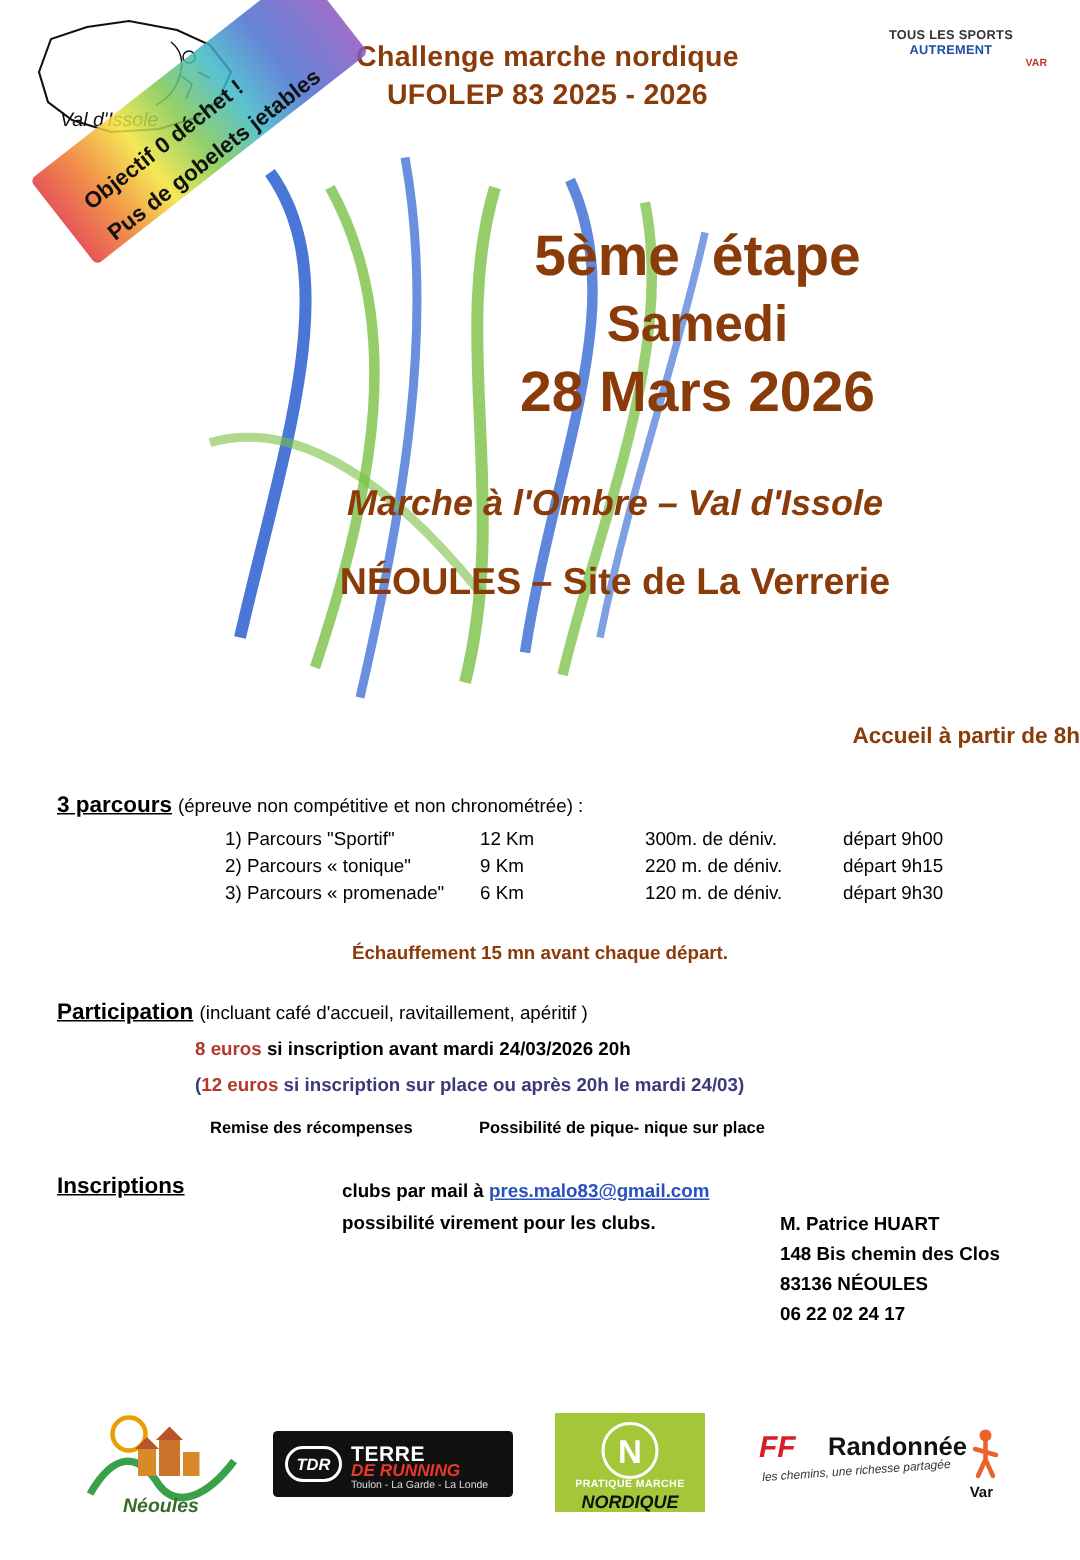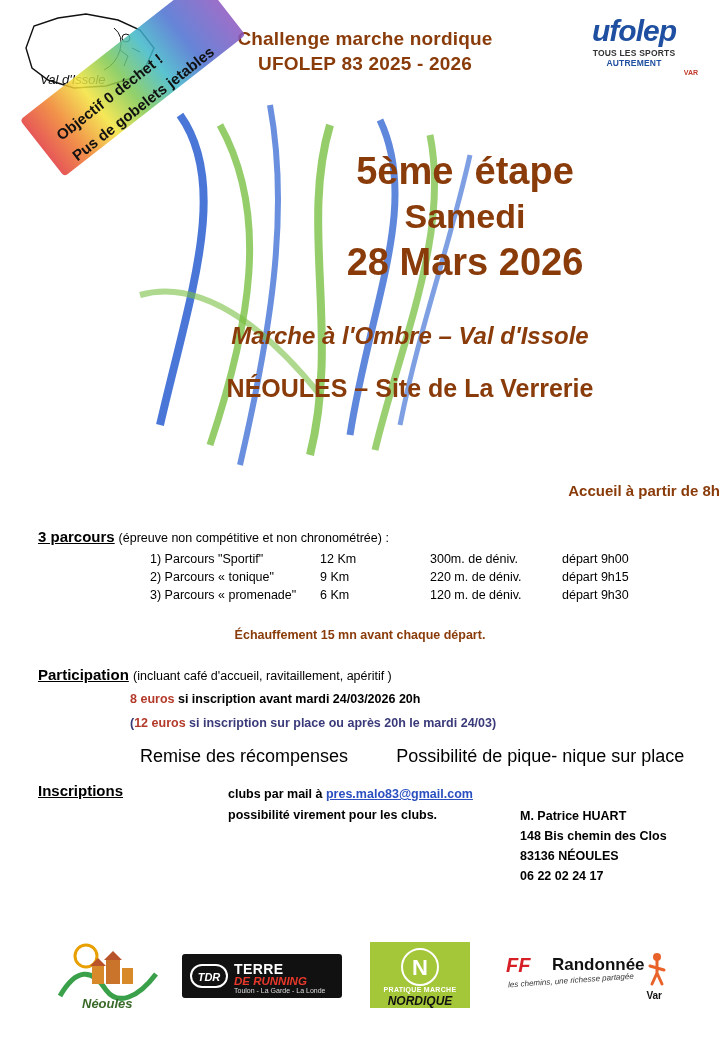--- a/index.html
+++ b/index.html
@@ -277,22 +277,22 @@
     top: 196px;
     font-size: 12.5px;
     font-weight: bold;
     color: #3a3a7a;
   }
   .price2 .amt { color: #b33a2a; }
   .remise {
     position: absolute;
     left: 140px;
     top: 226px;
-    font-size: 18px;
-    font-weight: normal;
+    font-size: 11px;
+    font-weight: bold;
   }
   .remise .sp { display: inline-block; width: 38px; }
 
   .inscriptions {
     position: absolute;
     left: 38px;
     top: 262px;
     font-size: 15px;
   }
   .ins-lines {
@@ -488,21 +488,20 @@
   </div>
 
   <div class="logo-caption">Val d'Issole</div>
 
   <div class="title-block">
     <div class="l1">Challenge marche nordique</div>
     <div class="l2">UFOLEP 83 2025 - 2026</div>
   </div>
 
   <div class="ufolep">
-    <div class="u-word">ufolep</div>
     <div class="u-sub">
       <span>TOUS LES SPORTS</span>
       <span class="hl">AUTREMENT</span>
     </div>
     <div class="u-var">VAR</div>
   </div>
 </div>
 
 <svg class="swoosh" viewBox="0 0 400 390" xmlns="http://www.w3.org/2000/svg">
   <path d="M60 20 C 110 90, 70 200, 40 330" fill="none" stroke="#2a5fd0" stroke-width="8" opacity=".85"></path>

